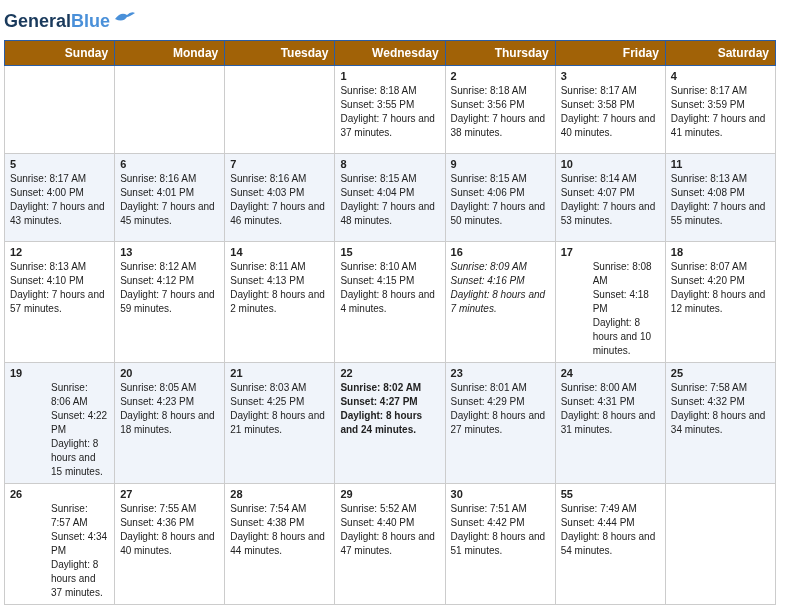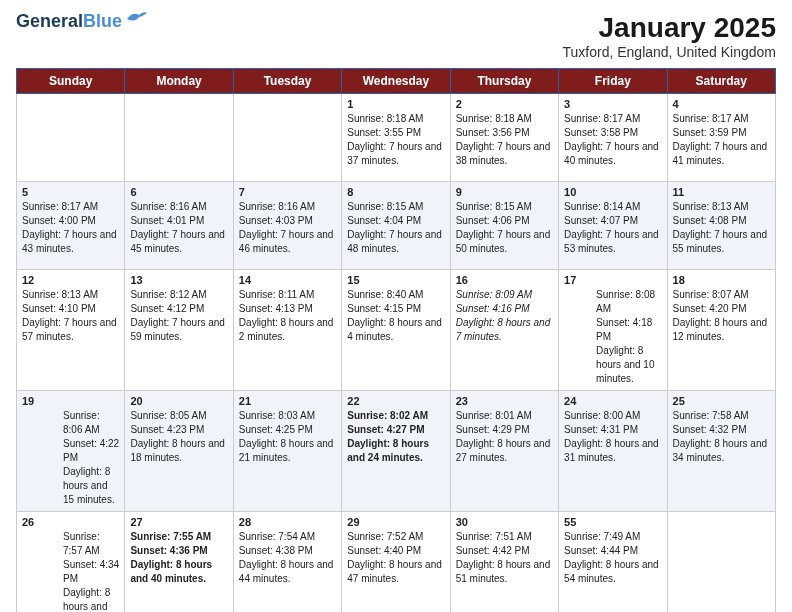--- a/index.html
+++ b/index.html
@@ -6,21 +6,21 @@
     body {
       font-family: Arial, sans-serif;
       background: #fff;
       width: 792px;
       height: 612px;
       overflow: hidden;
     }
     .page {
       width: 792px;
       height: 612px;
-      padding: 12px 16px 12px 16px;
+      padding: 12px 16px 12px 4px;
       display: flex;
       flex-direction: column;
     }
     .header {
       display: flex;
       justify-content: space-between;
       align-items: flex-start;
       margin-bottom: 8px;
     }
     .logo {
@@ -50,23 +50,23 @@
       color: #333;
     }
     .calendar {
       flex: 1;
       border: 1px solid #ccc;
       border-collapse: collapse;
       width: 100%;
       table-layout: fixed;
     }
     .calendar th {
-      background-color: #7f1d1d;
+      background-color: #a16207;
       color: #fff;
-      text-align: center;
+      text-align: right;
       padding: 5px 6px;
       font-size: 12px;
       font-weight: bold;
       border: 1px solid #2a5da5;
     }
     .calendar td {
       vertical-align: top;
       border: 1px solid #ccc;
       padding: 4px 5px;
       font-size: 9.5px;
@@ -102,24 +102,20 @@
   <div class="header">
     <div class="logo">
       <div style="display:flex;align-items:center;">
         <span class="logo-text">
           <span style="color:#1a3a5c">General</span><span style="color:#4a90d9">Blue</span>
         </span>
         <svg width="22" height="18" viewBox="0 0 22 18" style="margin-left:3px;margin-top:-8px;">
           <path d="M2 10 Q8 2 14 6 Q18 2 22 4 Q16 8 14 8 Q10 14 2 10Z" fill="#4a90d9"></path>
         </svg>
       </div>
-    </div>
-    <div class="title-block">
-      <div class="main-title">January 2025</div>
-      <div class="subtitle">Tuxford, England, United Kingdom</div>
     </div>
   </div>
 
   <table class="calendar">
     <thead>
       <tr>
         <th>Sunday</th>
         <th>Monday</th>
         <th>Tuesday</th>
         <th>Wednesday</th>
@@ -216,21 +212,21 @@
 Daylight: 7 hours and 59 minutes.</div>
           </td>
           <td>
             <span class="day-number">14</span>
             <div class="day-info" style="white-space: pre-line;">Sunrise: 8:11 AM
 Sunset: 4:13 PM
 Daylight: 8 hours and 2 minutes.</div>
           </td>
           <td>
             <span class="day-number">15</span>
-            <div class="day-info" style="white-space: pre-line;">Sunrise: 8:40 AM
+            <div class="day-info" style="white-space: pre-line;">Sunrise: 8:10 AM
 Sunset: 4:15 PM
 Daylight: 8 hours and 4 minutes.</div>
           </td>
           <td>
             <span class="day-number">16</span>
             <div class="day-info" style="white-space: pre-line; font-style: italic;">Sunrise: 8:09 AM
 Sunset: 4:16 PM
 Daylight: 8 hours and 7 minutes.</div>
           </td>
           <td>
@@ -292,33 +288,33 @@
         </tr>
         <tr class="row-white">
           <td>
             <span class="day-number">26</span>
             <div class="day-info" style="white-space: pre-line; margin-left: 41px;">Sunrise: 7:57 AM
 Sunset: 4:34 PM
 Daylight: 8 hours and 37 minutes.</div>
           </td>
           <td>
             <span class="day-number">27</span>
-            <div class="day-info" style="white-space: pre-line; font-weight: bold;">Sunrise: 7:55 AM
+            <div class="day-info" style="white-space: pre-line;">Sunrise: 7:55 AM
 Sunset: 4:36 PM
 Daylight: 8 hours and 40 minutes.</div>
           </td>
           <td>
             <span class="day-number">28</span>
             <div class="day-info" style="white-space: pre-line;">Sunrise: 7:54 AM
 Sunset: 4:38 PM
 Daylight: 8 hours and 44 minutes.</div>
           </td>
           <td>
             <span class="day-number">29</span>
-            <div class="day-info" style="white-space: pre-line;">Sunrise: 7:52 AM
+            <div class="day-info" style="white-space: pre-line;">Sunrise: 5:52 AM
 Sunset: 4:40 PM
 Daylight: 8 hours and 47 minutes.</div>
           </td>
           <td>
             <span class="day-number">30</span>
             <div class="day-info" style="white-space: pre-line;">Sunrise: 7:51 AM
 Sunset: 4:42 PM
 Daylight: 8 hours and 51 minutes.</div>
           </td>
           <td>

